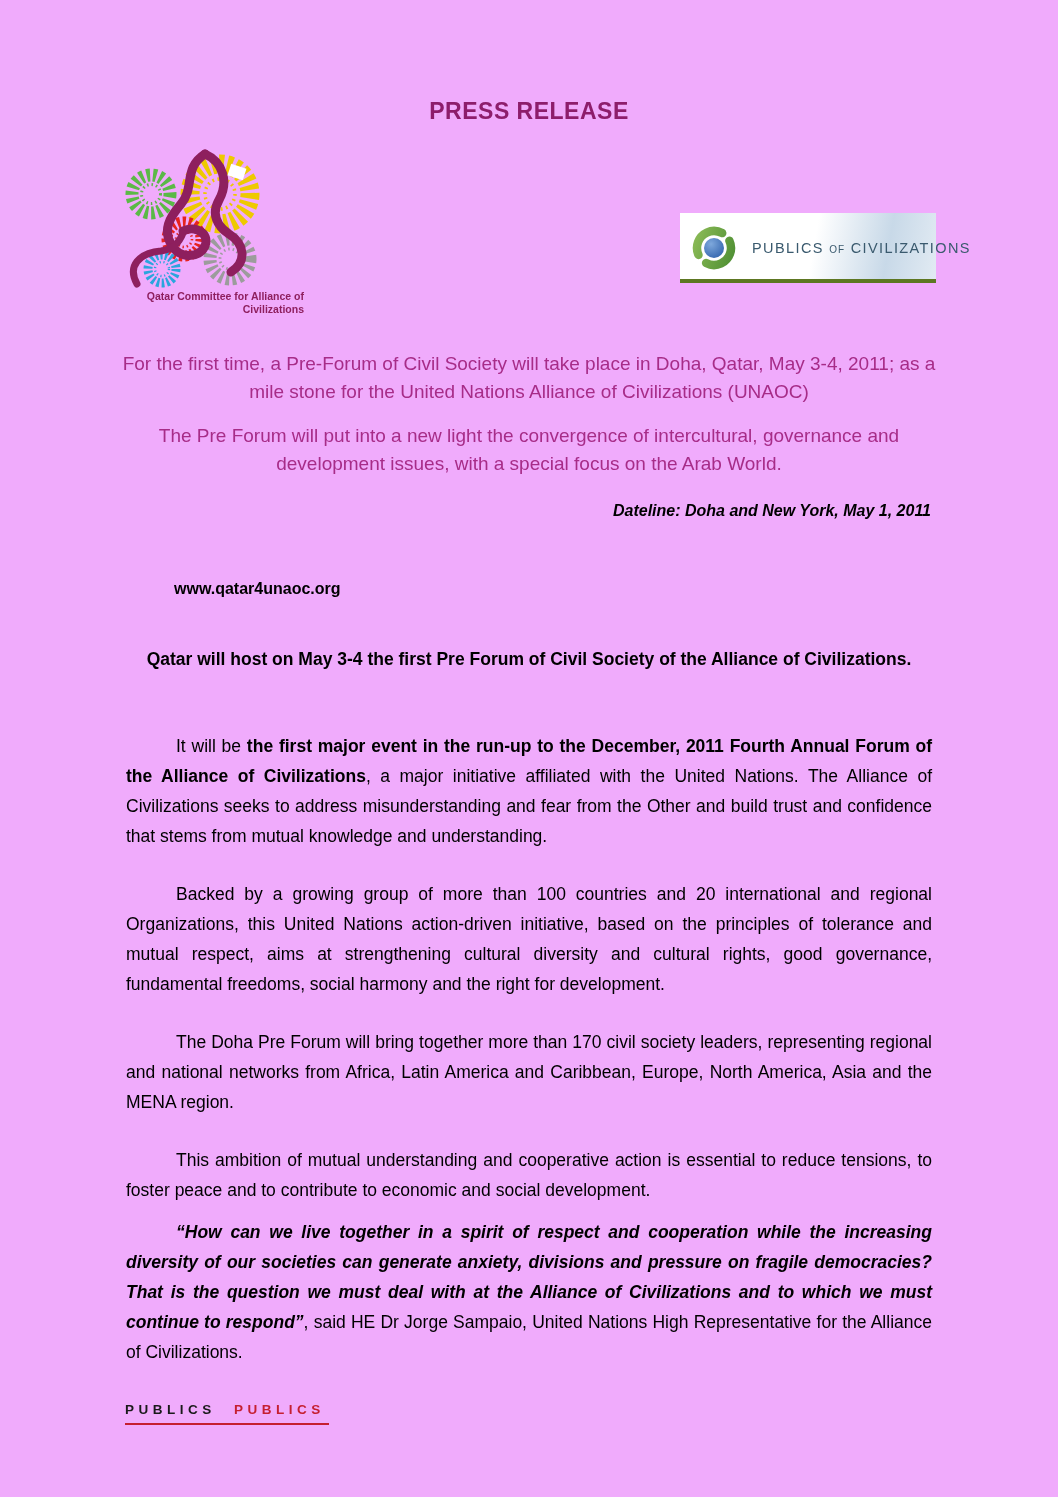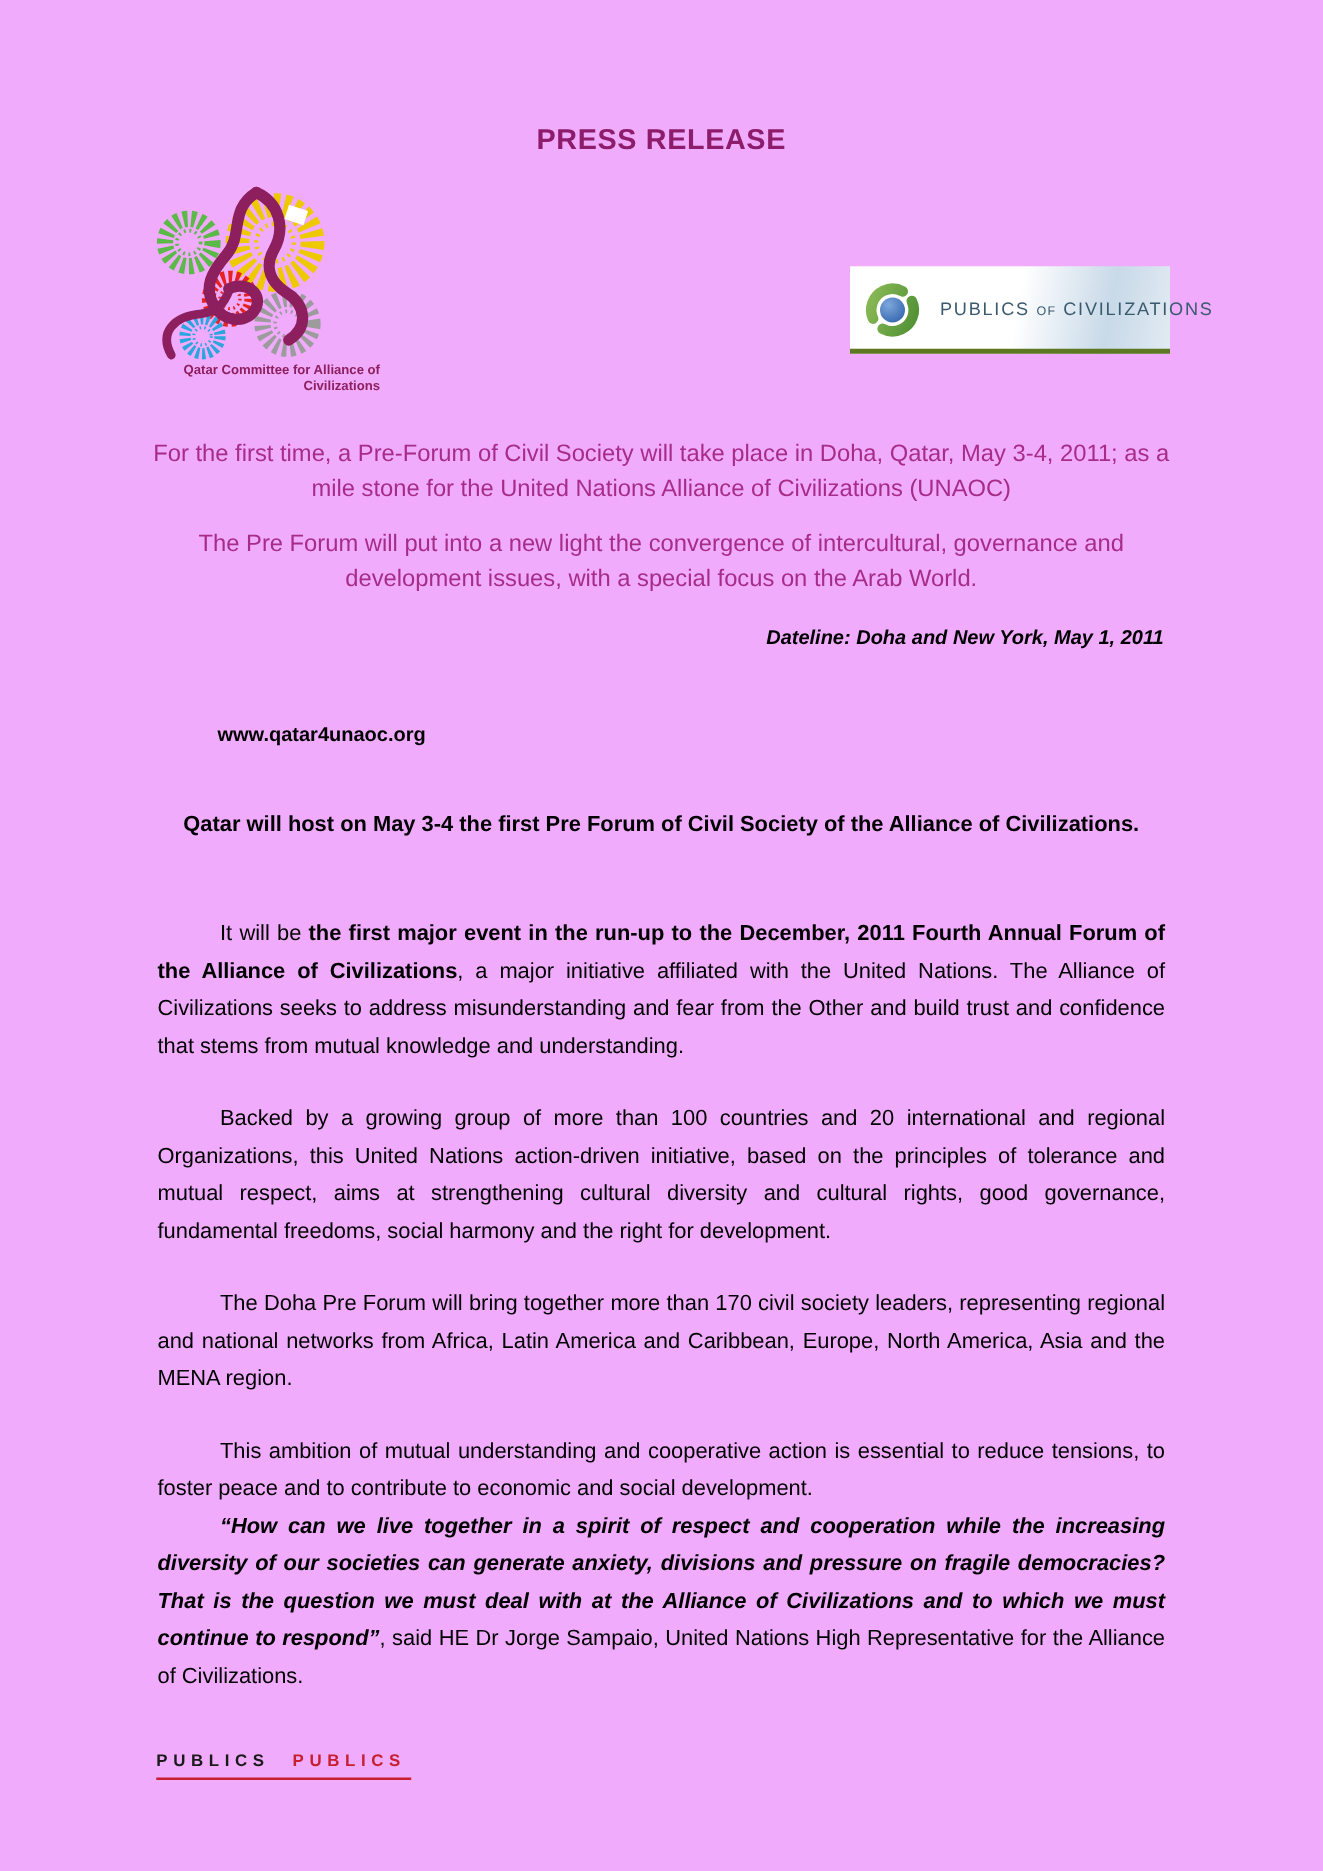--- a/index.html
+++ b/index.html
@@ -59,21 +59,21 @@
   }
   .heading{
     position:absolute;top:644px;left:126px;right:126px;
     text-align:center;font-weight:bold;font-size:17.5px;line-height:30px;color:#000;
   }
   .body{
     position:absolute;top:731px;left:126px;width:806px;
     font-size:17.5px;line-height:30px;text-align:justify;color:#000;
   }
   .para{text-indent:50px;margin:0 0 28px 0;}
-  .para.no-gap{margin-bottom:0;}
+  .para.no-gap{margin-bottom:0;margin-top:12px;}
   .seg-r{font-weight:normal;font-style:normal;}
   .seg-b{font-weight:bold;}
   .seg-bi{font-weight:bold;font-style:italic;}
   
   .footer{position:absolute;top:1400px;left:125px;}
   .footer-inner{
     display:inline-block;border-bottom:2px solid var(--footer_red);
     padding:0 4px 6px 0;
     font-size:13.5px;font-weight:bold;letter-spacing:4.5px;white-space:nowrap;
   }

